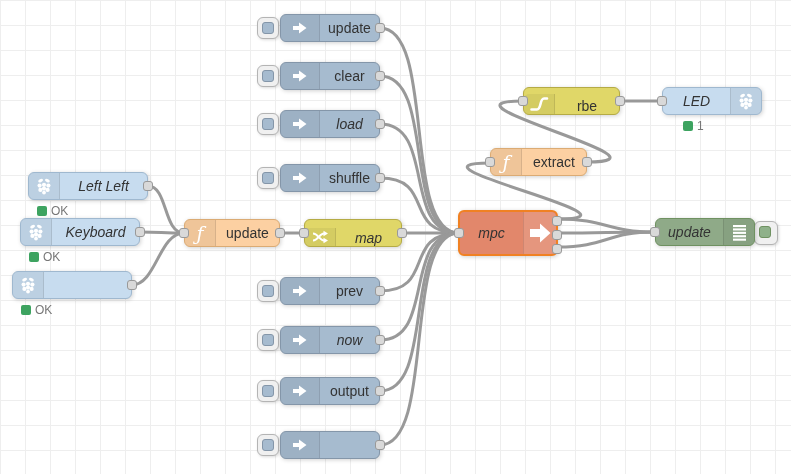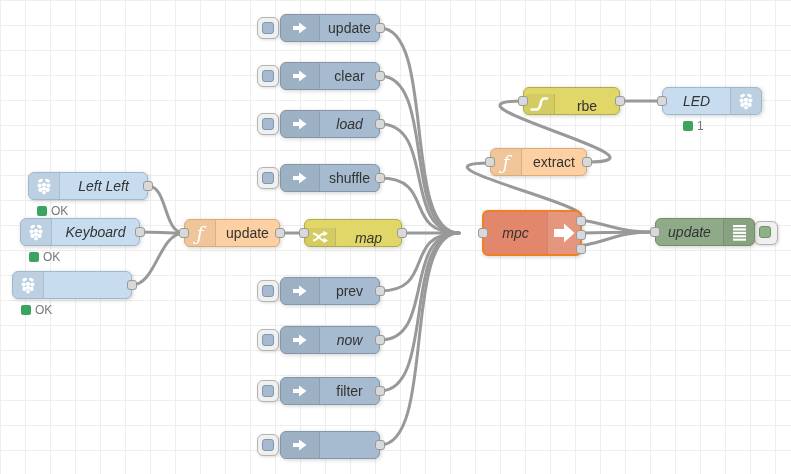--- a/index.html
+++ b/index.html
@@ -192,21 +192,21 @@
     <div class="label">prev</div>
     <div class="port port-out"></div>
   </div>
 
   <div class="node inject" style="left:280px;top:377px;width:100px">
     <div class="icon-box icon-left">
       <svg class="glyph" width="16" height="16" viewBox="0 0 16 16">
           <path d="M1 6 h6 V2.5 L14.5 8 L7 13.5 V10 H1 z" fill="#fff"></path>
         </svg>
     </div>
-    <div class="label">filter</div>
+    <div class="label">output</div>
     <div class="port port-out"></div>
   </div>
 
   <div class="node inject" style="left:280px;top:431px;width:100px">
     <div class="icon-box icon-left">
       <svg class="glyph" width="16" height="16" viewBox="0 0 16 16">
           <path d="M1 6 h6 V2.5 L14.5 8 L7 13.5 V10 H1 z" fill="#fff"></path>
         </svg>
     </div>
     <div class="port port-out"></div>
@@ -293,21 +293,21 @@
         <path d="M2 12.5 C7 12.5 8.5 5.5 13 5.5" stroke="#fff" stroke-width="2" fill="none"></path>
         <path d="M12.5 2.8 L17 5.5 L12.5 8.2 z" fill="#fff"></path>
         <path d="M12.5 9.8 L17 12.5 L12.5 15.2 z" fill="#fff"></path>
       </svg>
     </div>
     <div class="label">map</div>
     <div class="port port-in"></div>
     <div class="port port-out"></div>
   </div>
 
-  <div class="node mpc italic" style="left:482px;top:210px;width:100px">
+  <div class="node mpc italic" style="left:458px;top:210px;width:100px">
     <div class="label">mpc</div>
     <div class="icon-box icon-right">
       <svg class="glyph" width="24" height="26" viewBox="0 0 24 26">
           <path d="M2 9 h10 V3.5 L22.5 13 L12 22.5 V17 H2 z" fill="#fff"></path>
         </svg>
     </div>
     <div class="port port-in"></div>
     <div class="port p1"></div>
     <div class="port p2"></div>
     <div class="port p3"></div>

